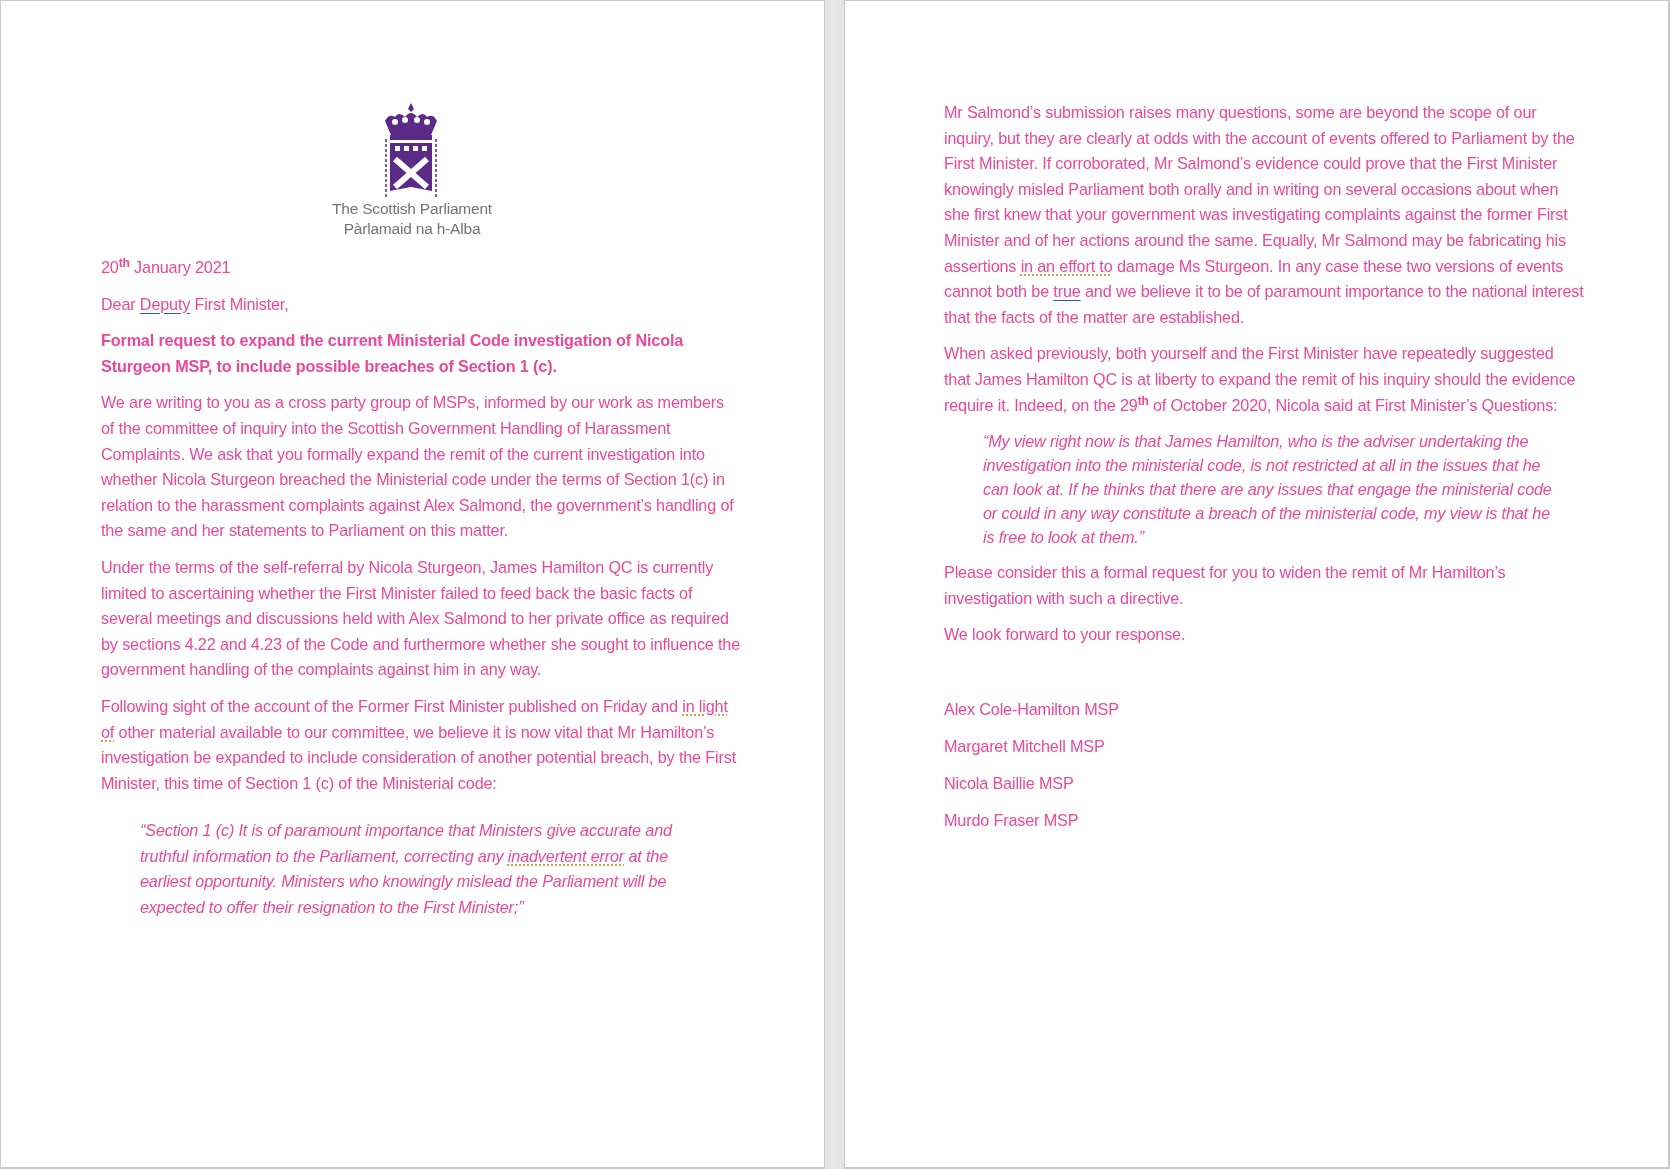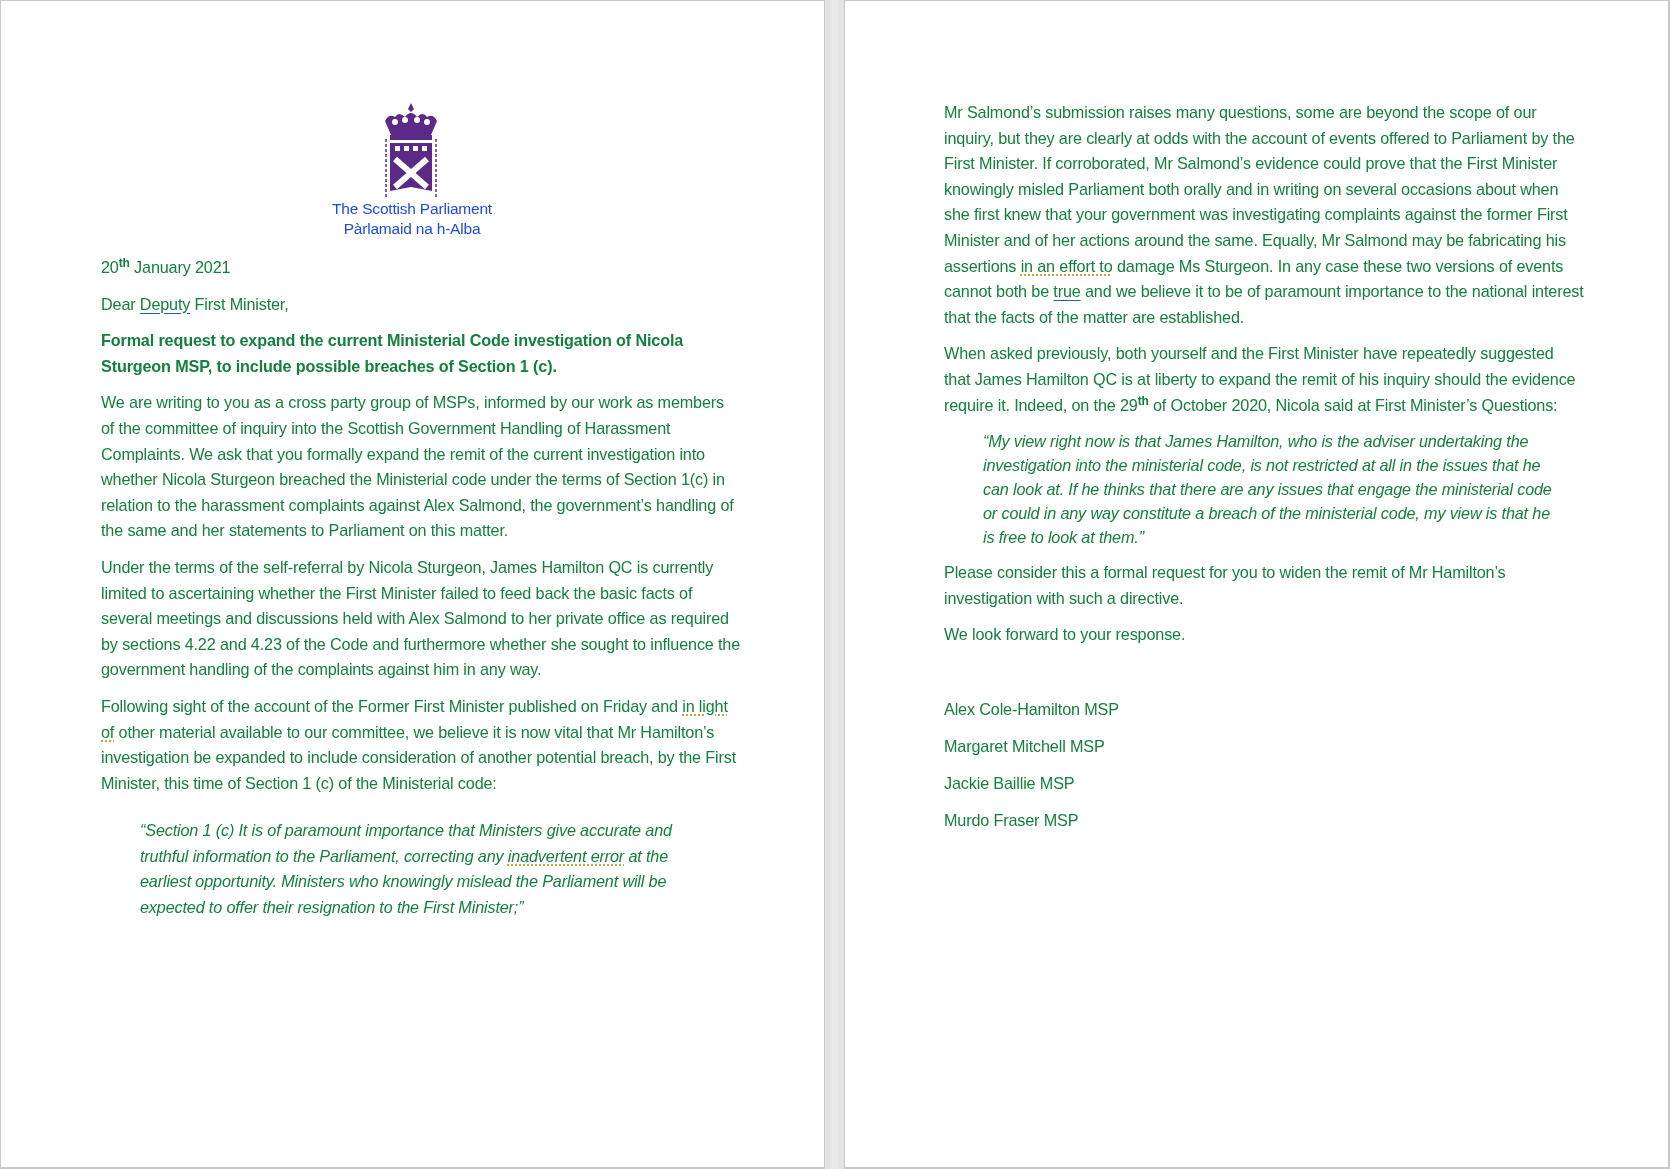--- a/index.html
+++ b/index.html
@@ -10,38 +10,38 @@
   }
   .page {
     position: absolute; top: 0; background: #ffffff;
     box-sizing: border-box;
   }
   #page-left { left: 0; width: 825px; height: 1169px; border-left: 1px solid #c8c8c8; border-top: 1px solid #c8c8c8; border-bottom: 2px solid #c8c8c8; border-right: 1px solid #c8c8c8; }
   #page-right { left: 844px; width: 826px; height: 1169px; border-left: 1px solid #c8c8c8; border-top: 1px solid #c8c8c8; border-bottom: 2px solid #c8c8c8; border-right: 2px solid #c8c8c8; }
   .gap-stripe { position: absolute; left: 831px; width: 7px; top: 0; height: 1169px; background: #e9e9e9; }
 
   .text-block {
-    position: absolute; color: #15803d;
+    position: absolute; color: #ec4899;
     font-family: "Liberation Sans Narrow", "Liberation Sans", sans-serif;
     font-size: 16.2px; line-height: 25.6px; letter-spacing: -0.15px;
   }
   .para { margin: 0 0 11px 0; }
   .bold { font-weight: bold; }
   .quote { font-style: italic; margin-left: 39px; }
   sup { font-size: 12px; line-height: 0; font-weight: bold; }
   .u-blue { text-decoration: underline; text-decoration-color: #2e5c9e; text-underline-offset: 3px; }
   .u-dotted { text-decoration: underline dotted; text-decoration-color: #b8860b; text-underline-offset: 3px; }
   .sig { margin: 0 0 11.6px 0; }
 
   
   #logo { position: absolute; left: 326px; top: 100px; width: 170px; height: 140px; }
   #logo svg { position: absolute; left: 54px; top: 0; }
   .logo-text {
     position: absolute; left: 0; width: 170px; text-align: center;
-    color: #1d4ed8; font-size: 15.5px; line-height: 19px; letter-spacing: -0.2px;
+    color: #737373; font-size: 15.5px; line-height: 19px; letter-spacing: -0.2px;
   }
 </style>
 </head>
 <body>
 
 <div class="page" id="page-left">
   <div id="logo">
     <svg width="60" height="98" viewBox="0 0 60 98">
 
       <g fill="#5b2a86">
@@ -87,17 +87,17 @@
   <div class="text-block" style="left:99px; top:99px; width:640px;">
     <p class="para"><span>Mr Salmond’s submission raises many questions, some are beyond the scope of our inquiry, but they are clearly at odds with the account of events offered to Parliament by the First Minister. If corroborated, Mr Salmond’s evidence could prove that the First Minister knowingly misled Parliament both orally and in writing on several occasions about when she first knew that your government was investigating complaints against the former First Minister and of her actions around the same. Equally, Mr Salmond may be fabricating his assertions </span><span class="u-dotted">in an effort to</span><span> damage Ms Sturgeon. In any case these two versions of events cannot both be </span><span class="u-blue">true</span><span> and we believe it to be of paramount importance to the national interest that the facts of the matter are established.</span></p>
     <p class="para"><span>When asked previously, both yourself and the First Minister have repeatedly suggested that James Hamilton QC is at liberty to expand the remit of his inquiry should the evidence require it. Indeed, on the 29</span><sup>th</sup><span> of October 2020, Nicola said at First Minister’s Questions:</span></p>
     <p class="para quote" style="width:570px; line-height:24px;">“My view right now is that James Hamilton, who is the adviser undertaking the investigation into the ministerial code, is not restricted at all in the issues that he can look at. If he thinks that there are any issues that engage the ministerial code or could in any way constitute a breach of the ministerial code, my view is that he is free to look at them.”</p>
     <p class="para">Please consider this a formal request for you to widen the remit of Mr Hamilton’s investigation with such a directive.</p>
     <p class="para">We look forward to your response.</p>
     <div style="height:38px;"></div>
     <div>
       <p class="sig">Alex Cole-Hamilton MSP</p>
       <p class="sig">Margaret Mitchell MSP</p>
-      <p class="sig">Jackie Baillie MSP</p>
+      <p class="sig">Nicola Baillie MSP</p>
       <p class="sig">Murdo Fraser MSP</p>
     </div>
   </div>
 </div>
 
 </body></html>

